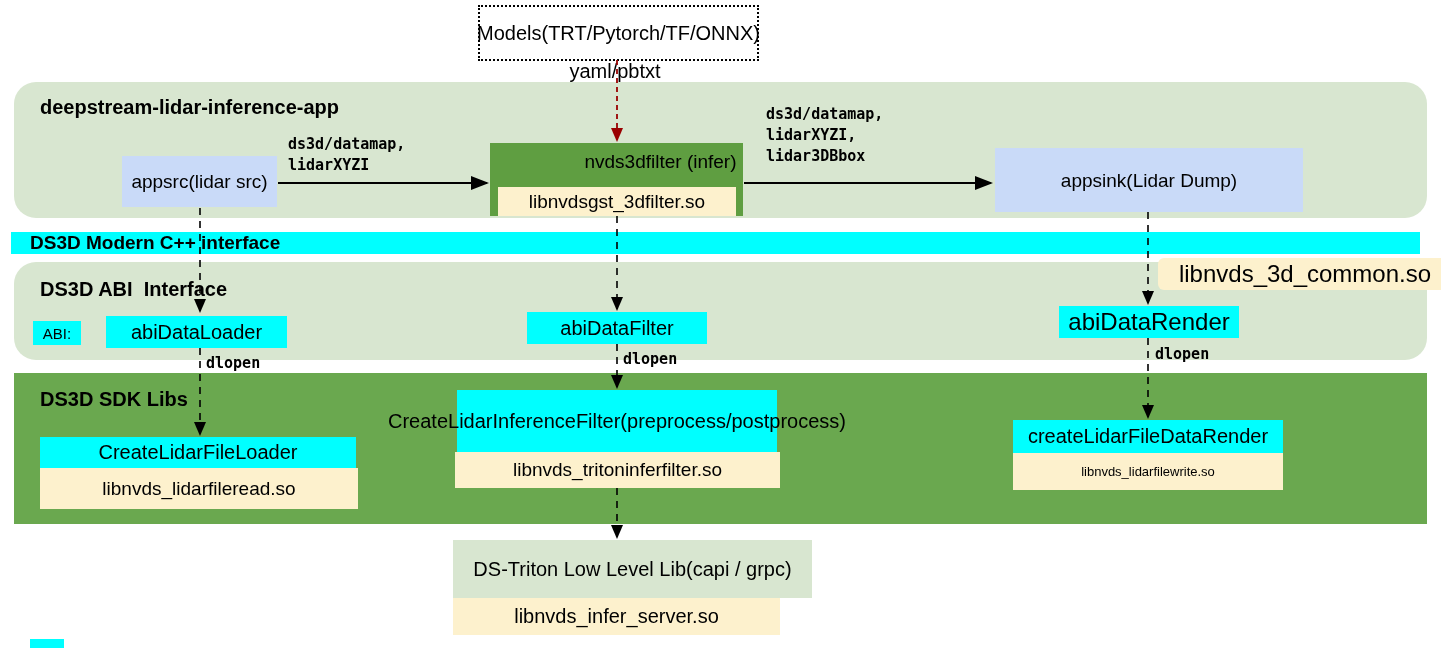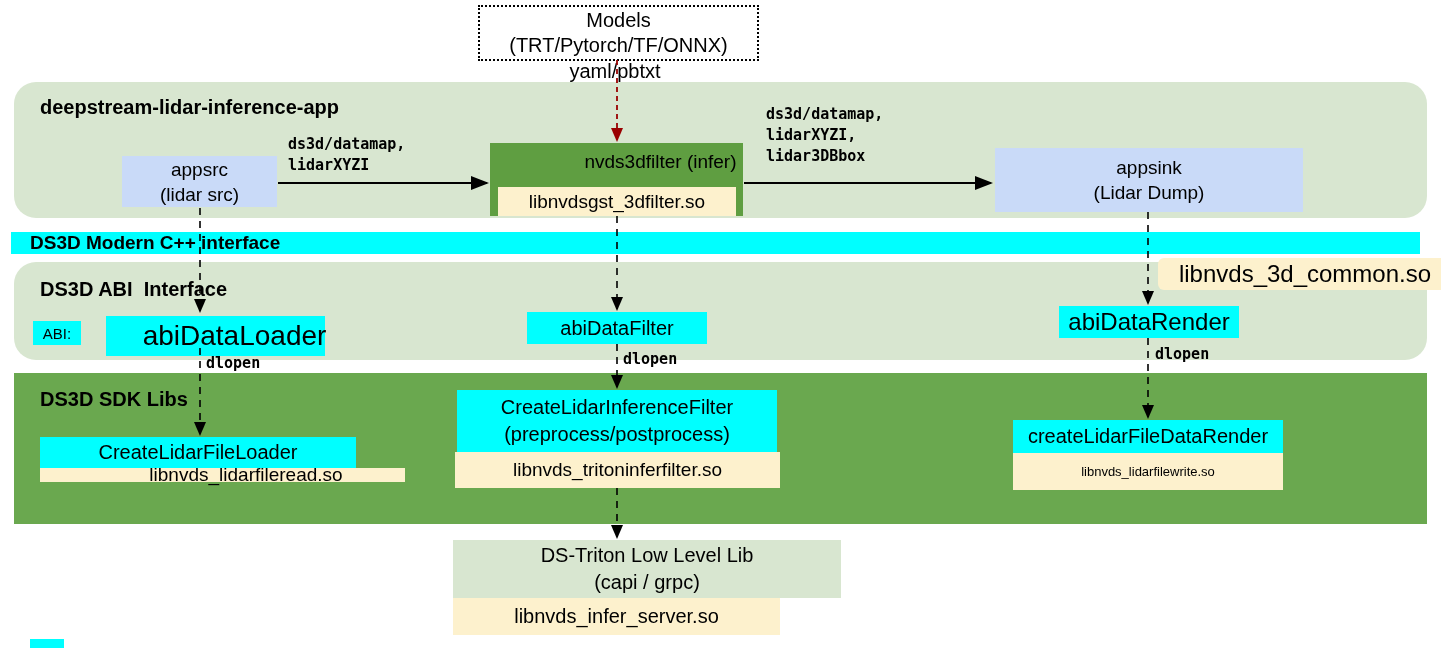--- a/index.html
+++ b/index.html
@@ -1,19 +1,19 @@
 <!DOCTYPE html>
 <html><head>
 <meta charset="utf-8">
 <style>
   html,body{margin:0;padding:0;background:#fff;}
   #stage{position:relative;width:1441px;height:648px;background:#ffffff;overflow:hidden;
          font-family:"Liberation Sans",sans-serif;color:#000;}
   .abs{position:absolute;}
-  .box{display:flex;flex-direction:column;align-items:center;justify-content:center;text-align:center;}
+  .box{display:flex;flex-direction:row;align-items:center;justify-content:center;text-align:center;}
   .container-green{background:#d8e6d0;border-radius:22px;}
   .cyan{background:#00ffff;}
   .cream{background:#fdf1cd;}
   .blue{background:#c9daf8;}
   .sdkband{background:#6aa84f;}
   .title{font-weight:bold;font-size:20px;}
   .lbl19{font-size:19px;line-height:25px;}
   .lbl20{font-size:20px;line-height:27px;}
   .mono{font-family:"DejaVu Sans Mono",monospace;font-weight:bold;font-size:15px;line-height:21px;}
   .dotted{border:2px dotted #000;background:#fff;}
@@ -61,44 +61,44 @@
   <div class="abs cyan" style="left:11px;top:232px;width:1409px;height:22px;">
     <div style="margin-left:19px;font-weight:bold;font-size:19px;line-height:22px;">DS3D Modern C++ interface</div>
   </div>
 
   <div class="abs container-green" style="left:14px;top:262px;width:1413px;height:98px;"></div>
   <div class="abs title" style="left:40px;top:278px;white-space:pre;">DS3D ABI  Interface</div>
 
   <div class="abs box cream" style="left:1158px;top:258px;width:294px;height:32px;font-size:24px;border-radius:6px;">libnvds_3d_common.so</div>
 
   <div class="abs box cyan" style="left:33px;top:321px;width:48px;height:24px;font-size:15px;">ABI:</div>
-  <div class="abs box cyan" style="left:106px;top:316px;width:181px;height:40px;font-size:28px;padding-left:38px;">abiDataLoader</div>
+  <div class="abs box cyan" style="left:106px;top:316px;width:181px;height:32px;font-size:20px;">abiDataLoader</div>
   <div class="abs box cyan" style="left:527px;top:312px;width:180px;height:32px;font-size:20px;">abiDataFilter</div>
   <div class="abs box cyan" style="left:1059px;top:306px;width:180px;height:32px;font-size:24px;">abiDataRender</div>
 
   <div class="abs mono" style="left:206px;top:353px;">dlopen</div>
   <div class="abs mono" style="left:623px;top:349px;">dlopen</div>
   <div class="abs mono" style="left:1155px;top:344px;">dlopen</div>
 
   <div class="abs sdkband" style="left:14px;top:373px;width:1413px;height:151px;"></div>
   <div class="abs title" style="left:40px;top:388px;">DS3D SDK Libs</div>
 
   <div class="abs box cyan" style="left:40px;top:437px;width:316px;height:31px;font-size:20px;">CreateLidarFileLoader</div>
-  <div class="abs box cream" style="left:40px;top:468px;width:318px;height:14px;font-size:19px;padding-left:47px;">libnvds_lidarfileread.so</div>
+  <div class="abs box cream" style="left:40px;top:468px;width:318px;height:41px;font-size:19px;">libnvds_lidarfileread.so</div>
 
   <div class="abs box cyan lbl20" style="left:457px;top:390px;width:320px;height:62px;">
     <span>CreateLidarInferenceFilter</span>
     <span>(preprocess/postprocess)</span>
   </div>
   <div class="abs box cream" style="left:455px;top:452px;width:325px;height:36px;font-size:19px;">libnvds_tritoninferfilter.so</div>
 
   <div class="abs box cyan" style="left:1013px;top:420px;width:270px;height:33px;font-size:20px;">createLidarFileDataRender</div>
   <div class="abs box cream" style="left:1013px;top:453px;width:270px;height:37px;font-size:13px;">libnvds_lidarfilewrite.so</div>
 
-  <div class="abs box container-green lbl20" style="left:453px;top:540px;width:388px;height:58px;border-radius:0;">
+  <div class="abs box container-green lbl20" style="left:453px;top:540px;width:359px;height:58px;border-radius:0;">
     <span>DS-Triton Low Level Lib</span>
     <span>(capi / grpc)</span>
   </div>
   <div class="abs box cream" style="left:453px;top:598px;width:327px;height:37px;font-size:20px;">libnvds_infer_server.so</div>
 
   <div class="abs cyan" style="left:30px;top:639px;width:34px;height:9px;"></div>
 
   <svg class="overlay" width="1441" height="648" viewBox="0 0 1441 648">
     <defs>
       <marker id="mh" markerUnits="userSpaceOnUse" markerWidth="18" markerHeight="14" refX="16" refY="7" orient="auto">

